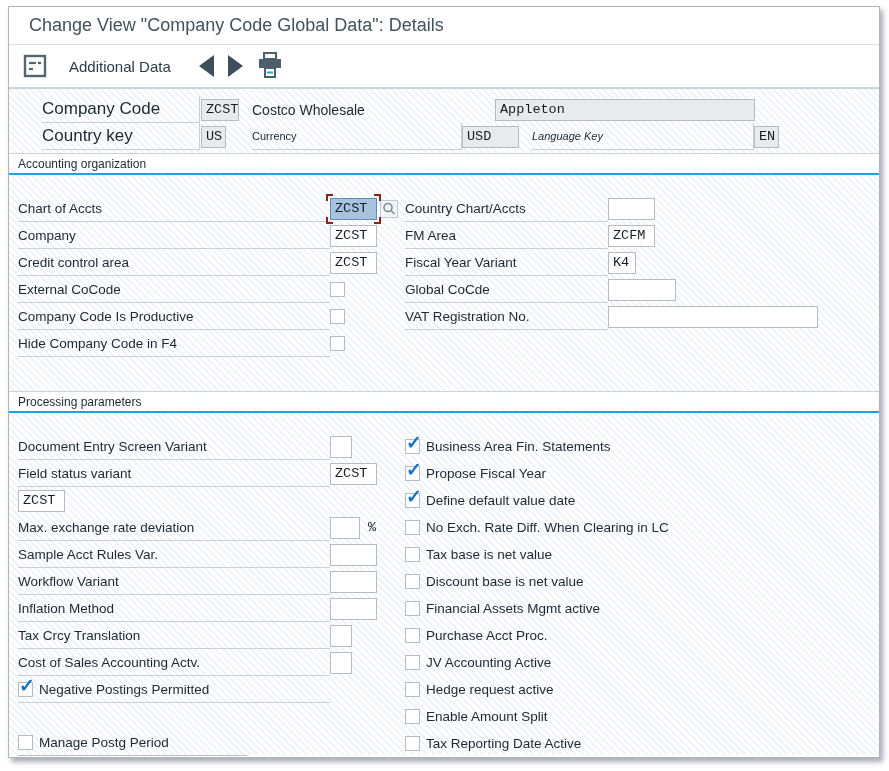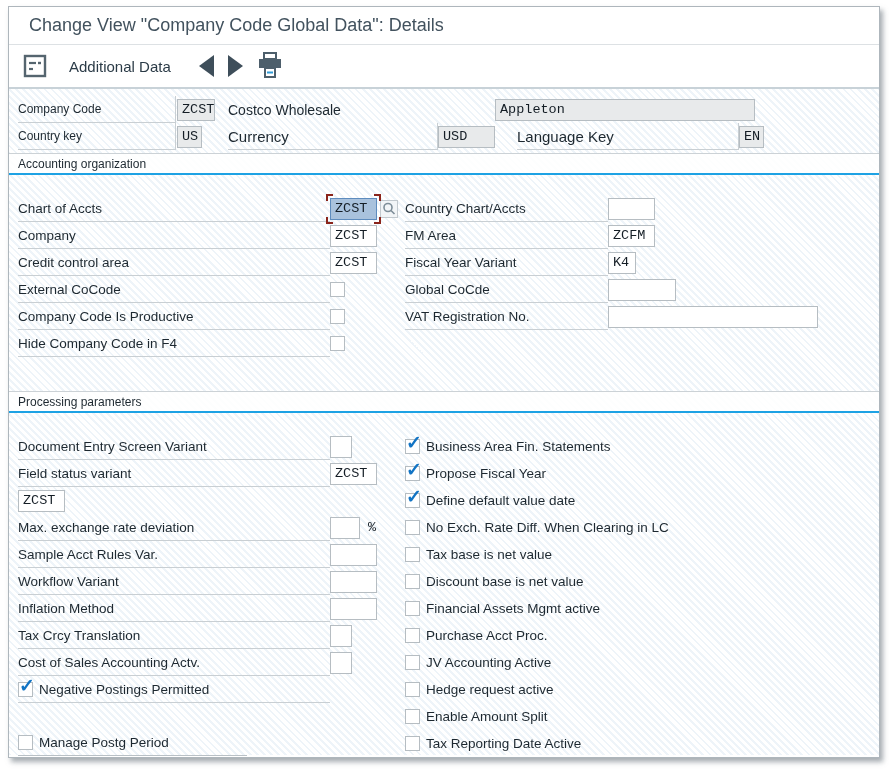--- a/index.html
+++ b/index.html
@@ -67,26 +67,27 @@
   .cb.checked::after {
     content:"\2713"; position:absolute; left:0px; top:-7px;
     font-size:19px; font-weight:bold; color:#1274c4; line-height:1;
   }
 
   
   .hdr { position:relative; padding-left:9px; }
   .hrow { position:relative; display:flex; align-items:center; height:27px; }
   .hlbl {
     width:158px; height:27px; display:flex; align-items:center;
-    font-size:12px; color:#1d2830;
+    font-size:17px; color:#1d2830;
     border-bottom:1px solid #c9cfd3; border-right:1px solid #c9cfd3;
     margin-right:1px;
+    margin-left:24px;
   }
   .hcell {
-    height:27px; display:flex; align-items:center; font-size:15px; color:#1d2830;
+    height:27px; display:flex; align-items:center; font-size:11px; color:#1d2830;
     border-bottom:1px solid #c9cfd3; border-right:1px solid #c9cfd3;
   }
   .htext { margin-left:13px; font-size:14px; color:#1d2830; }
 
   
   .section { border-top:1px solid #ccd2d6; margin-top:3px; background:transparent; }
   .sec-title {
     height:21px; display:flex; align-items:center; padding-left:9px;
     font-size:12px; color:#1d2830; background:rgba(255,255,255,.85);
     border-bottom:2px solid #1da2e4;
@@ -167,21 +168,21 @@
           <div class="hlbl">Company Code</div>
           <span class="field gray w38">ZCST</span>
           <span class="htext">Costco Wholesale</span>
           <span class="field gray w260" style="position:absolute; left:477px;">Appleton</span>
         </div>
         <div class="hrow">
           <div class="hlbl">Country key</div>
           <span class="field gray w25">US</span>
           <div class="hcell" style="width:210px; margin-left:26px;">Currency</div>
           <span class="field gray w57">USD</span>
-          <div class="hcell" style="width:222px; margin-left:22px;">Language Key</div>
+          <div class="hcell" style="width:222px; margin-left:13px;font-style:italic;">Language Key</div>
           <span class="field gray w25">EN</span>
         </div>
       </div>
 
       <div class="section">
         <div class="sec-title">Accounting organization</div>
         <div class="sec-body">
 
           <div class="row">
             <div class="cell-l">Chart of Accts</div>

